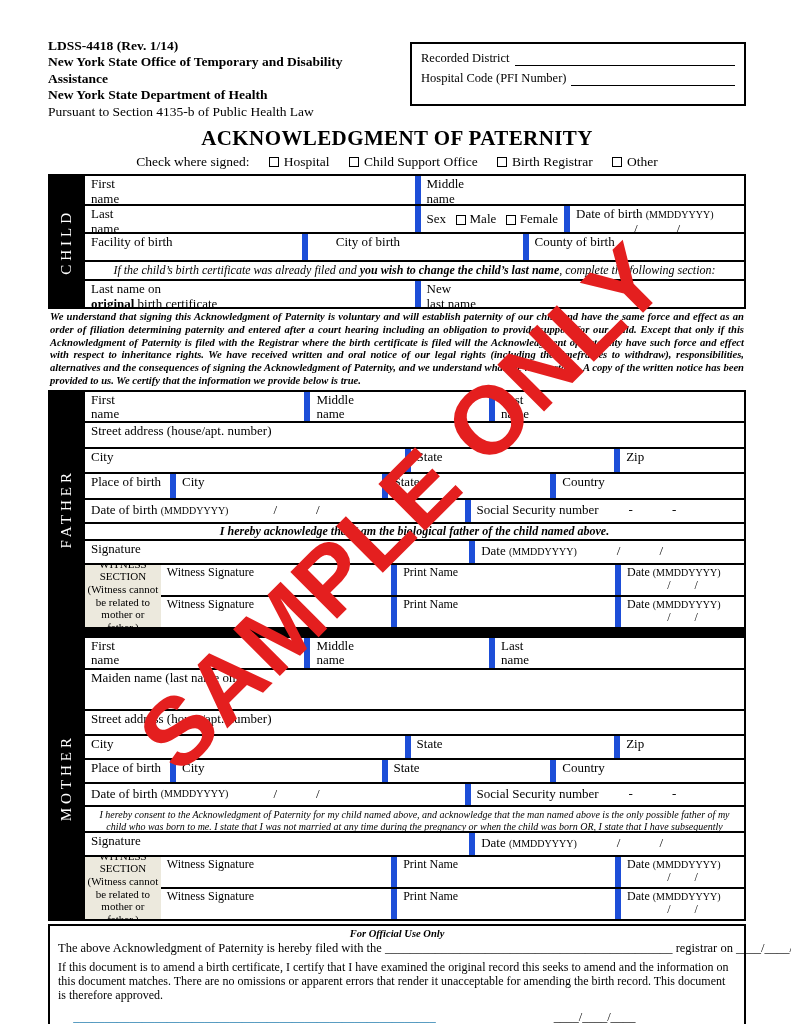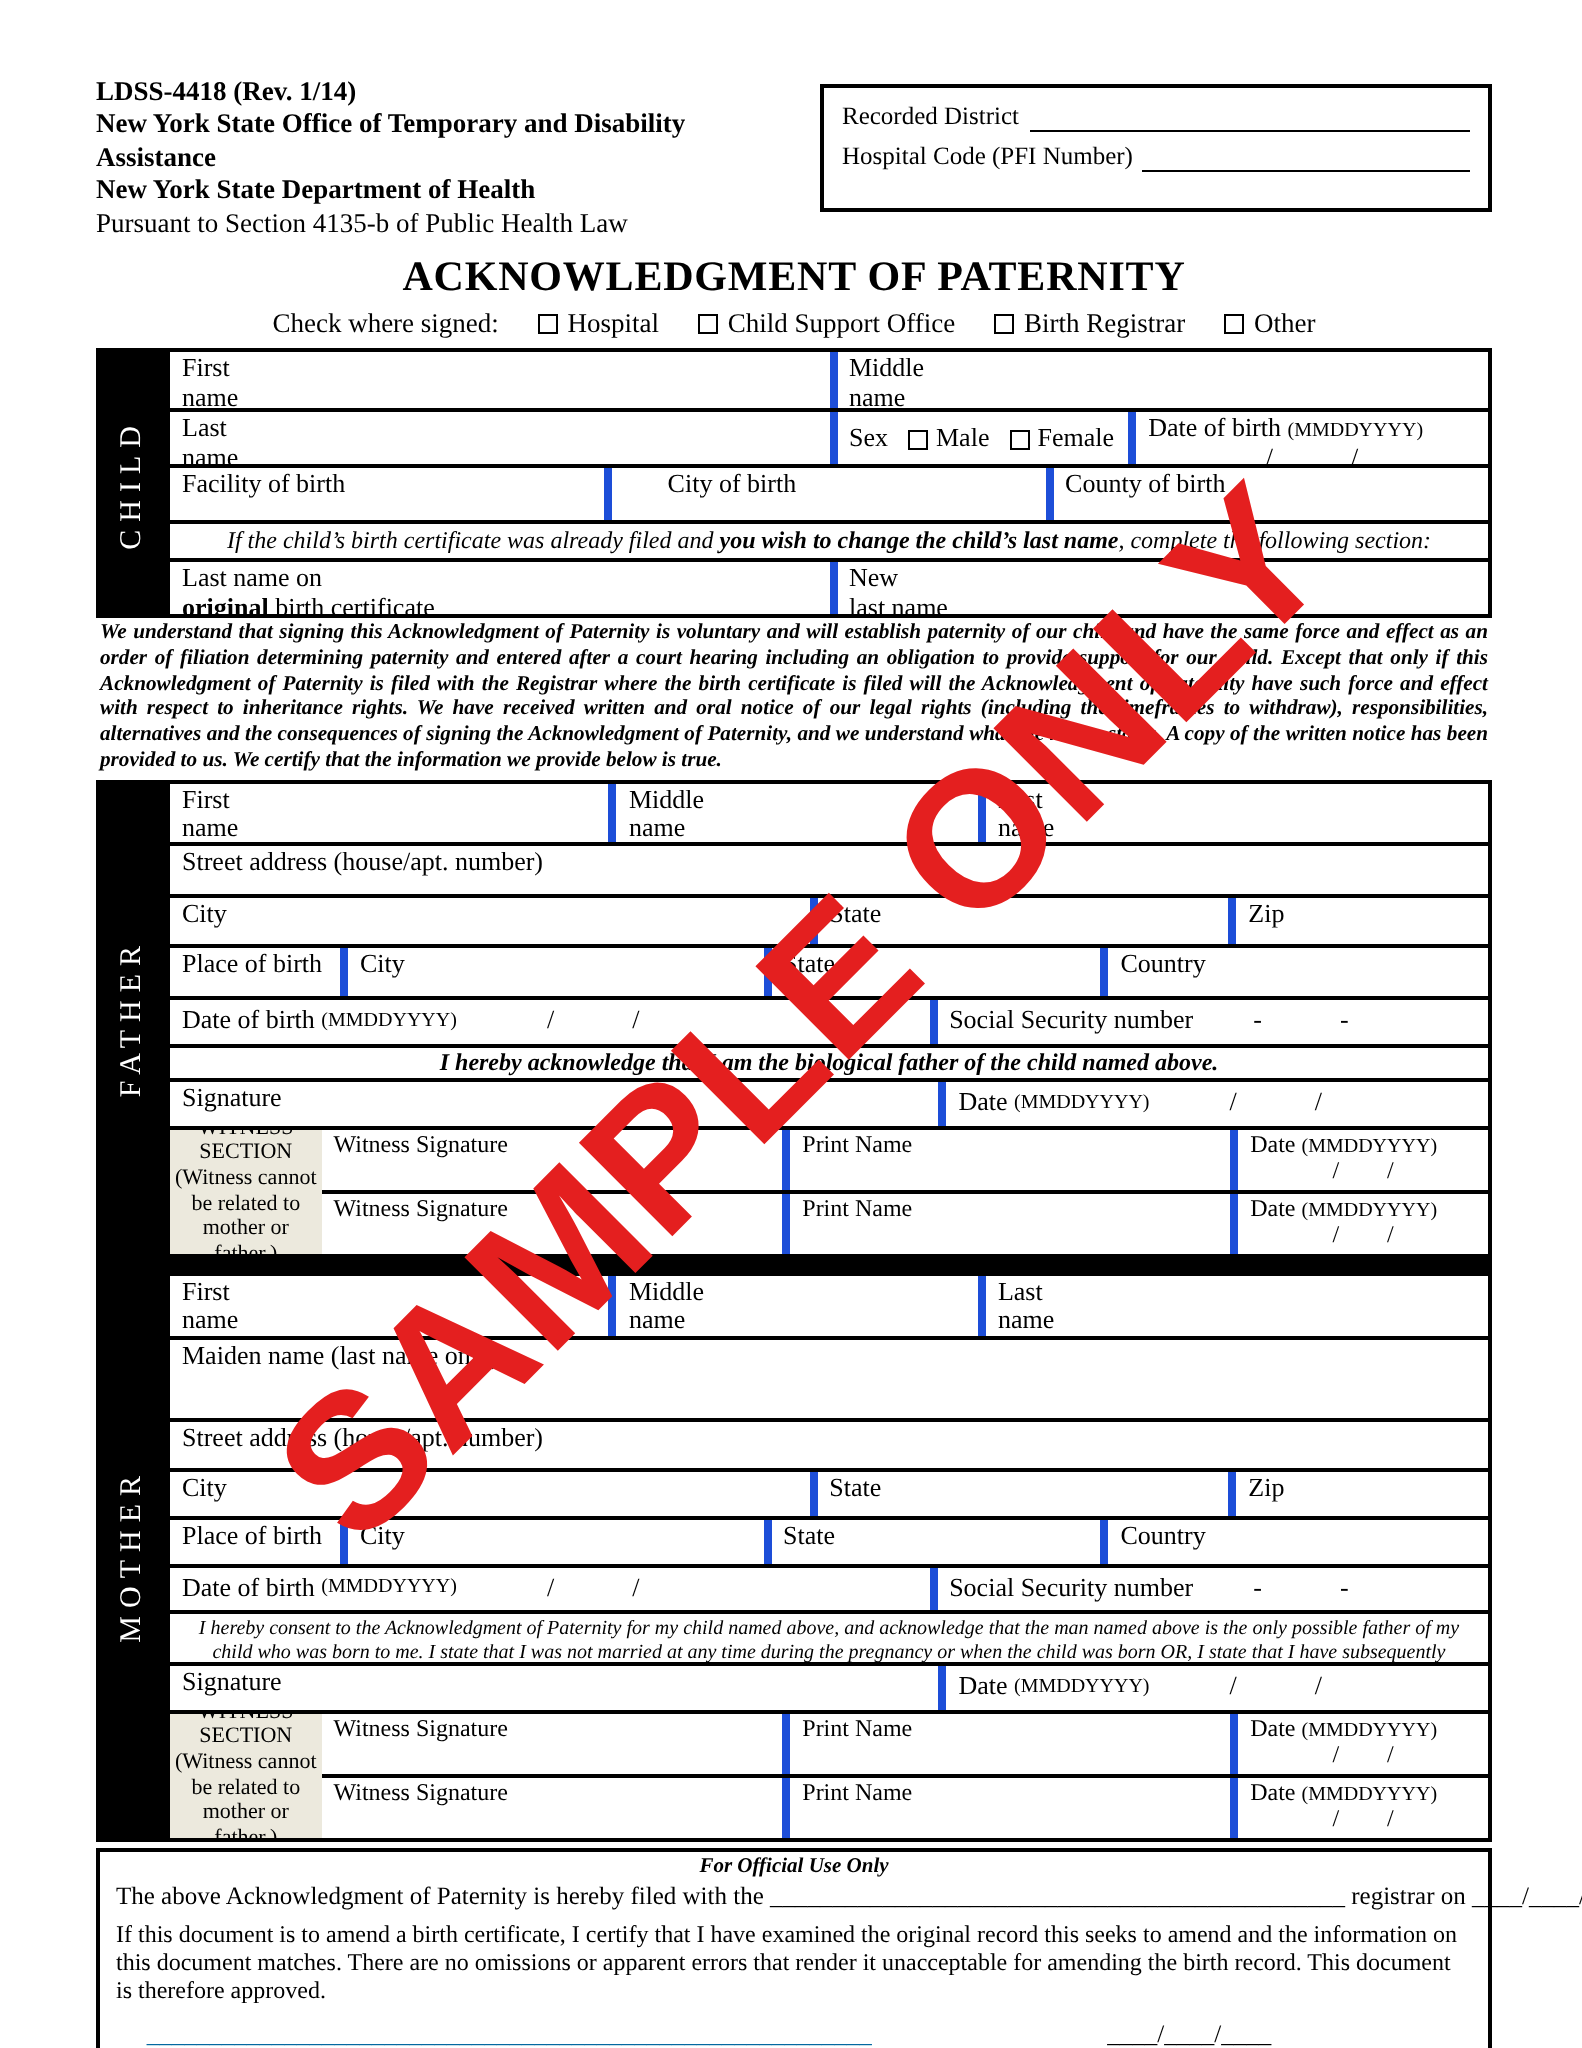--- a/index.html
+++ b/index.html
@@ -26,21 +26,21 @@
   .cb { display: inline-block; width: 10px; height: 10px; border: 1.6px solid #000; margin: 0 5px -1px 16px; background:#fff; }
   .cb.sex { margin: 0 4px -1px 10px; }
 
   
   .section { display: flex; }
   .sidebar { width: 37px; background: #000; color: #fff; display: flex; align-items: center; justify-content: center; }
   .sidebar span { writing-mode: vertical-rl; transform: rotate(180deg); font-size: 15px; letter-spacing: 4px; }
   .grid { flex: 1; border: 2px solid #000; border-left: none; display: flex; flex-direction: column; background: #fff; }
   .row { display: flex; border-top: 2px solid #000; }
   .row:first-child { border-top: none; }
-  .cell { border-left: 4px solid #1d4ed8; padding: 1px 6px; font-size: 13px; line-height: 1.12; overflow: hidden; }
+  .cell { border-left: 6px solid #1d4ed8; padding: 1px 6px; font-size: 13px; line-height: 1.12; overflow: hidden; }
   .cell:first-child { border-left: none; }
   .pre { white-space: pre-line; }
   .fmt { font-size: 10px; }
   .sl { white-space: pre; }
   .notecell { width: 100%; text-align: center; font-style: italic; font-size: 12px; padding-top: 2px; }
   .ack { width: 100%; text-align: center; font-style: italic; font-weight: bold; font-size: 12px; padding-top: 1px; }
   .consent { width: 100%; text-align: center; font-style: italic; font-size: 10px; line-height: 1.2; padding-top: 2px; }
   .statement { font-style: italic; font-weight: bold; font-size: 10.6px; line-height: 1.2; text-align: justify; padding: 2px 2px; }
   .divider { height: 7px; background: #000; }
 

